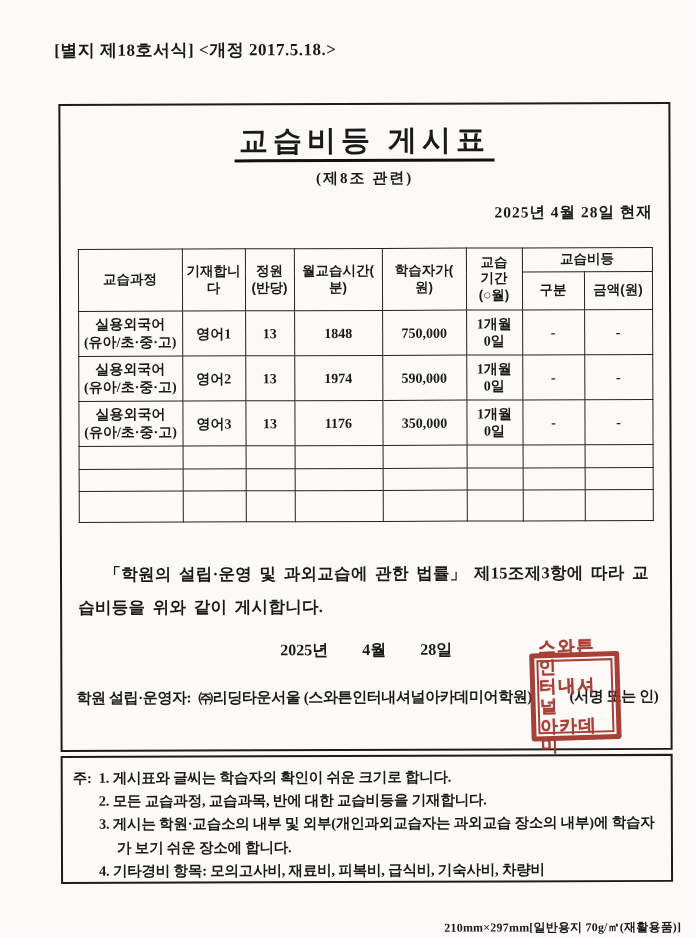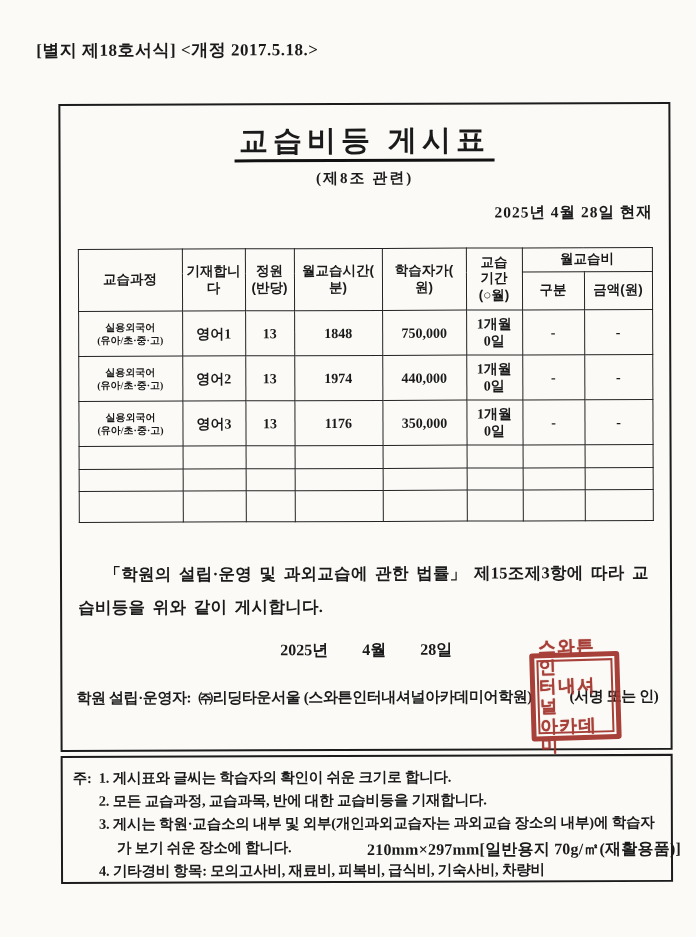--- a/index.html
+++ b/index.html
@@ -14,21 +14,21 @@
     width: 696px;
     height: 937px;
     margin: 0 auto;
     background: #fbfaf7;
     overflow: hidden;
   }
   .scan { transform: rotate(-0.2deg); transform-origin: 50% 40%; }
 
   .form-ref {
     position: absolute;
-    left: 36px; top: 38px;
+    left: 54px; top: 38px;
     font-size: 17px;
     font-weight: 600;
     letter-spacing: 0.5px;
   }
 
   .main-box {
     position: absolute;
     left: 58px; top: 103px;
     width: 612px; height: 648px;
     border: 2px solid #1c1c1c;
@@ -78,21 +78,21 @@
   }
   .fee-table th {
     font-family: "Liberation Sans", "DejaVu Sans", sans-serif;
     font-weight: 700;
     font-size: 13.5px;
   }
   .fee-table td { font-weight: 600; }
   .fee-table .hdr-top { height: 24px; }
   .fee-table .hdr-sub { height: 38px; }
   .fee-table .data-row { height: 45px; }
-  .fee-table td.course-cell { font-size: 10px; line-height: 1.3; }
+  .fee-table td.course-cell { font-size: 14px; line-height: 1.3; }
   .fee-table .er1 { height: 23px; }
   .fee-table .er2 { height: 22px; }
   .fee-table .er3 { height: 31px; }
 
   .statement {
     margin: 36px 18px 0 16px;
     font-size: 16.5px;
     font-weight: 600;
     line-height: 1.95;
     text-indent: 1.6em;
@@ -159,22 +159,22 @@
     line-height: 1.6;
     letter-spacing: -0.2px;
   }
   .notes-row { display: flex; }
   .notes-prefix { flex: 0 0 26px; }
   .notes-items { flex: 1; }
   .note-item { padding-left: 1.25em; text-indent: -1.25em; }
 
   .paper-note {
     position: absolute;
-    right: 18px; top: 840px;
-    font-size: 16px;
+    right: 18px; top: 920px;
+    font-size: 12px;
     font-weight: 600;
     letter-spacing: 0.2px;
   }
 </style>
 </head>
 <body>
 
 <div class="page">
   <div class="scan">
 
@@ -206,21 +206,21 @@
             <th rowspan="2">기재합니다</th>
             <th rowspan="2">정원
 (반당)</th>
             <th rowspan="2">월교습시간(
 분)</th>
             <th rowspan="2">학습자가(
 원)</th>
             <th rowspan="2">교습
 기간
 (○월)</th>
-            <th colspan="2">월교습비</th>
+            <th colspan="2">교습비등</th>
           </tr>
           <tr class="hdr-sub">
             <th>구분</th>
             <th>금액(원)</th>
           </tr>
         </thead>
         <tbody>
           <tr class="data-row">
             <td class="course-cell">실용외국어
 (유아/초·중·고)</td>
@@ -232,21 +232,21 @@
 0일</td>
             <td>-</td>
             <td>-</td>
           </tr>
           <tr class="data-row">
             <td class="course-cell">실용외국어
 (유아/초·중·고)</td>
             <td>영어2</td>
             <td>13</td>
             <td>1974</td>
-            <td>440,000</td>
+            <td>590,000</td>
             <td>1개월
 0일</td>
             <td>-</td>
             <td>-</td>
           </tr>
           <tr class="data-row">
             <td class="course-cell">실용외국어
 (유아/초·중·고)</td>
             <td>영어3</td>
             <td>13</td>

